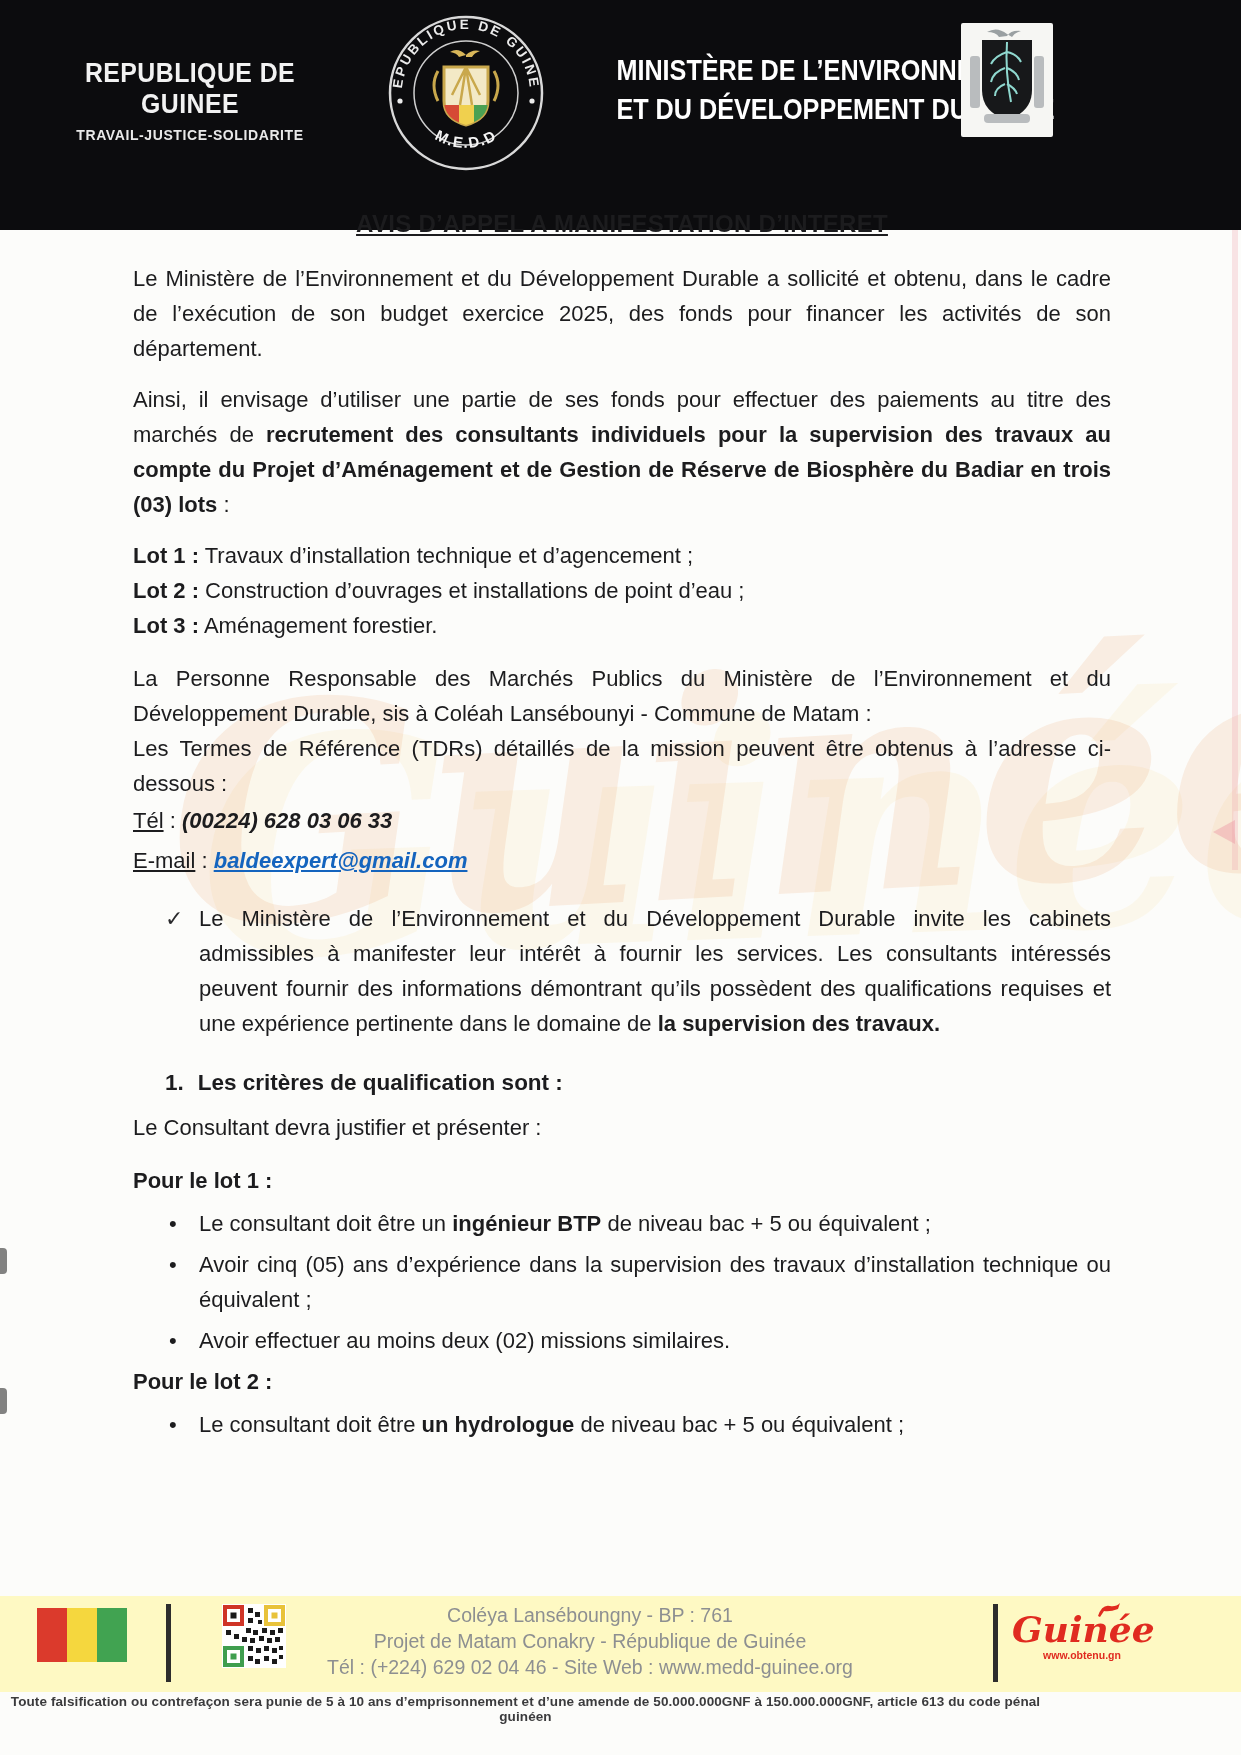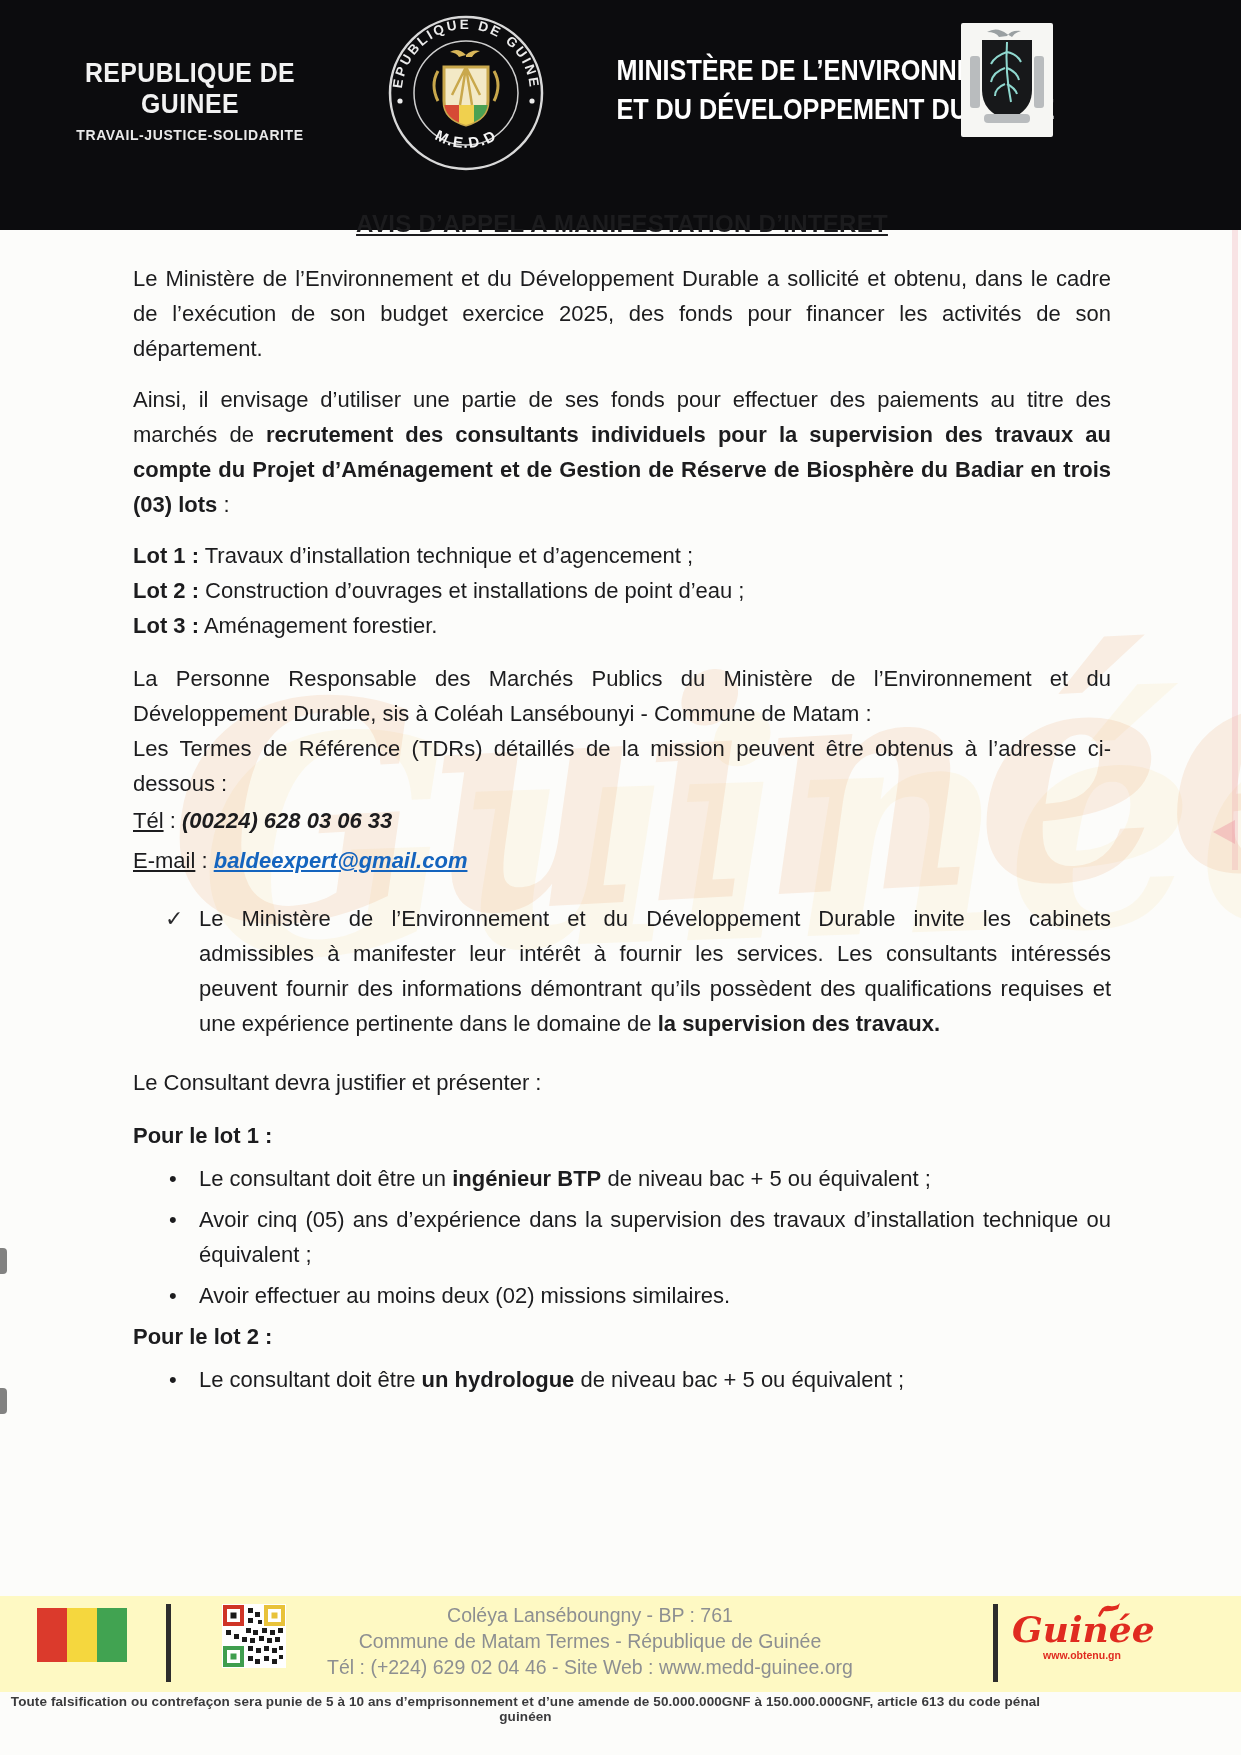--- a/index.html
+++ b/index.html
@@ -159,20 +159,23 @@
 
     <p class="contact"><span class="ul-label">Tél</span><span> : </span><span class="bi">(00224) 628 03 06 33</span></p>
 
     <p class="contact"><span class="ul-label">E-mail</span><span> : </span><a class="email">baldeexpert@gmail.com</a></p>
 
     <div class="check-item">
       <span class="check">✓</span>
       <p class="tight"><span>Le Ministère de l’Environnement et du Développement Durable invite les cabinets admissibles à manifester leur intérêt à fournir les services. Les consultants intéressés peuvent fournir des informations démontrant qu’ils possèdent des qualifications requises et une expérience pertinente dans le domaine de </span><strong>la supervision des travaux.</strong></p>
     </div>
 
+    <div class="sec-head">
+      <span class="num">1.</span><span>Les critères de qualification sont :</span>
+    </div>
     <p class="intro-line">Le Consultant devra justifier et présenter :</p>
 
     <div class="lot-head">Pour le lot 1 :</div>
     <ul class="blist">
       <li><span>Le consultant doit être un </span><strong>ingénieur BTP</strong><span> de niveau bac + 5 ou équivalent ;</span></li>
       <li><span>Avoir cinq (05) ans d’expérience dans la supervision des travaux d’installation technique ou équivalent ;</span></li>
       <li><span>Avoir effectuer au moins deux (02) missions similaires.</span></li>
     </ul>
 
     <div class="lot-head">Pour le lot 2 :</div>
@@ -224,21 +227,21 @@
           <rect x="33" y="55" width="5" height="5"></rect>
             <rect x="42" y="52" width="5" height="5"></rect>
           <rect x="50" y="55" width="5" height="5"></rect>
             <rect x="57" y="51" width="4" height="4"></rect>
         </g>
       </svg>
     </div>
 
     <div class="addr">
       <div>Coléya Lanséboungny - BP : 761</div>
-      <div>Commune de Matam Termes - République de Guinée</div>
+      <div>Projet de Matam Conakry - République de Guinée</div>
       <div>Tél : (+224) 629 02 04 46 - Site Web : www.medd-guinee.org</div>
     </div>
 
     <div class="vbar" style="left:993px;"></div>
 
     <div class="glogo">
       <svg class="gfigure" width="26" height="16" viewBox="0 0 26 16">
         <path d="M2,14 Q6,2 14,4 Q20,5 24,1 L22,7 Q14,10 8,9 L4,15 Z" fill="#e02b20"></path>
       </svg>
       <div class="gtext">Guinée</div>

